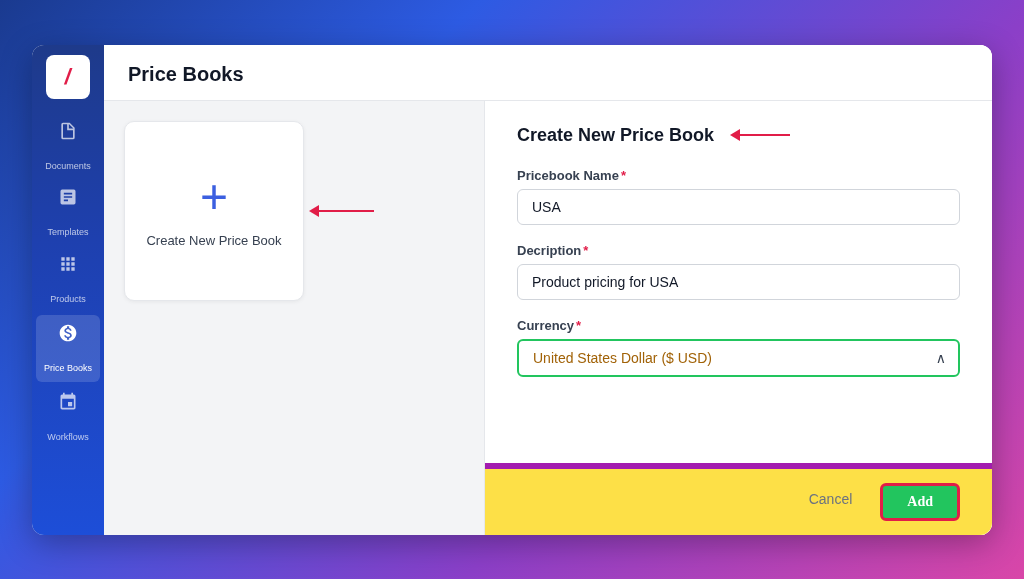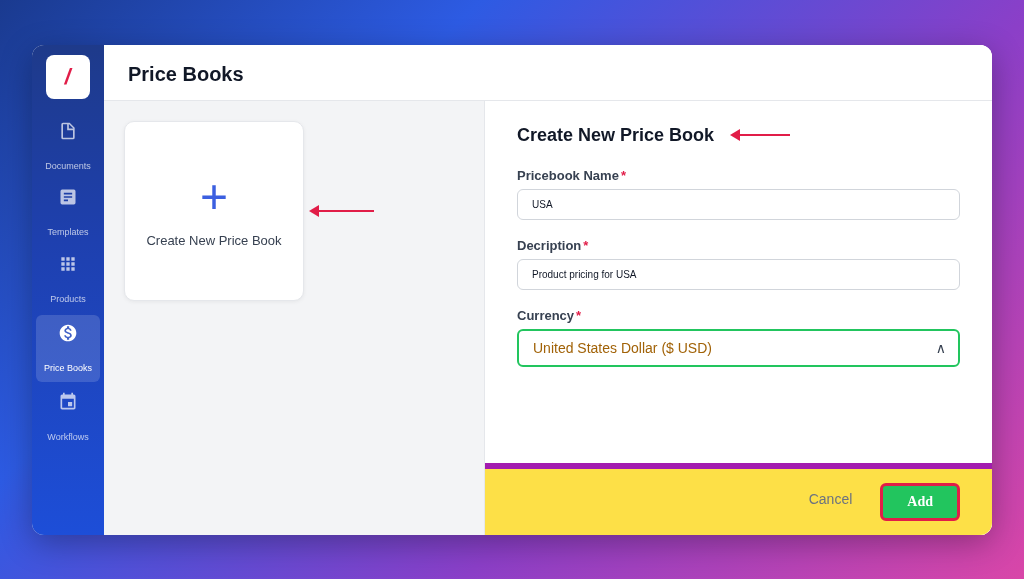--- a/index.html
+++ b/index.html
@@ -234,21 +234,21 @@
 
     .required-star {
       color: #e11d48;
     }
 
     .form-input {
       width: 100%;
       padding: 9px 14px;
       border: 1px solid #d1d5db;
       border-radius: 6px;
-      font-size: 10px;
+      font-size: 14px;
       color: #111827;
       background: white;
       outline: none;
     }
 
     .form-select {
       width: 100%;
       padding: 9px 14px;
       border: 2px solid #22c55e;
       border-radius: 6px;

